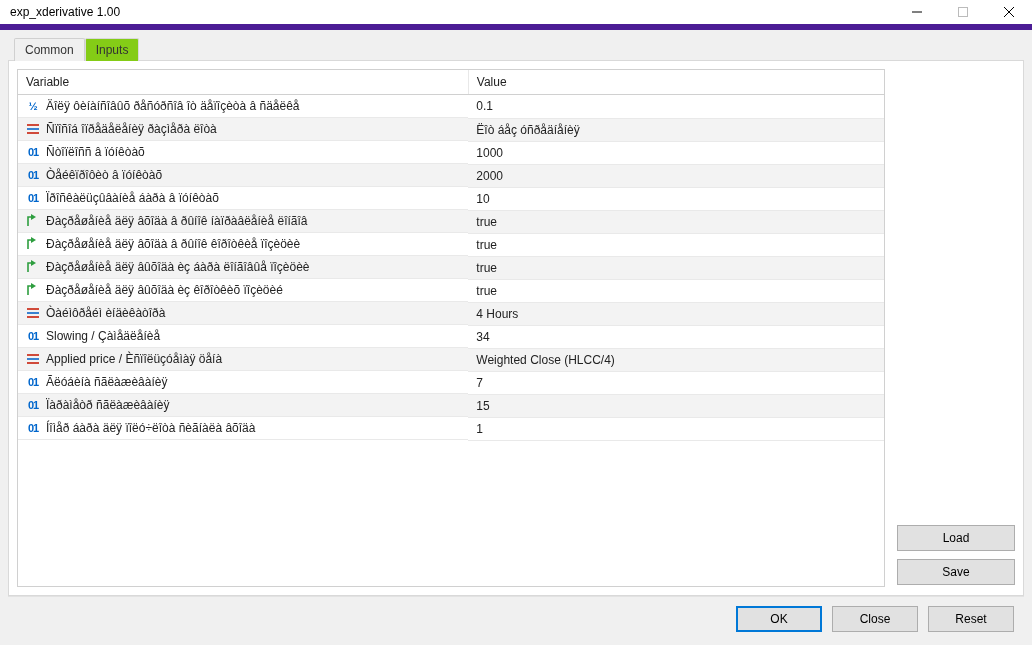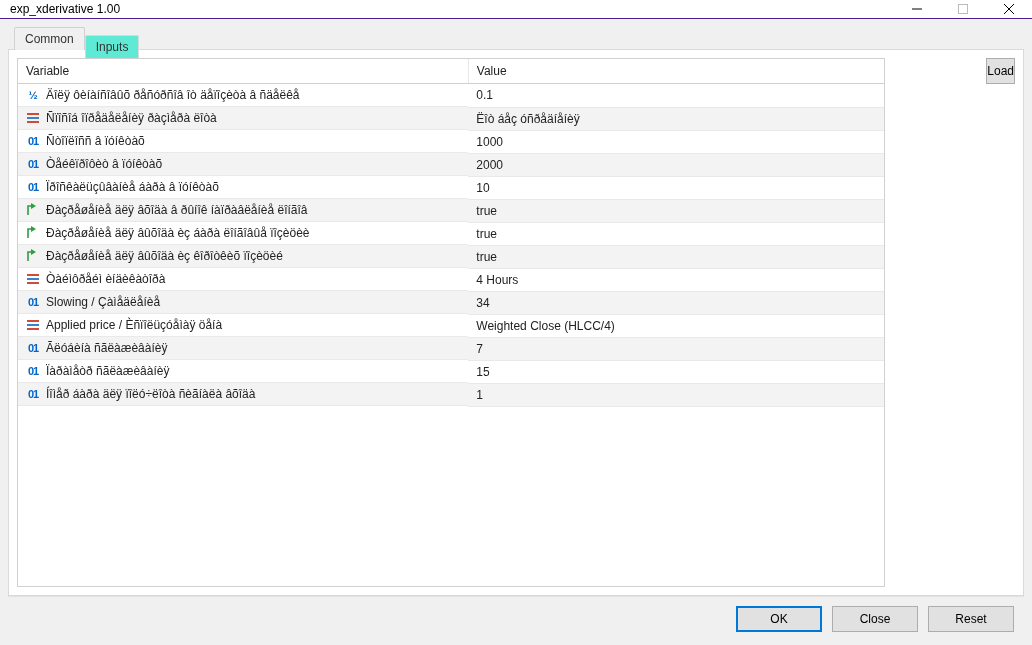--- a/index.html
+++ b/index.html
@@ -10,25 +10,25 @@
   body {
     margin: 0;
     background: #fff;
     width: 1032px;
     height: 645px;
     display: flex;
     flex-direction: column;
     overflow: hidden;
   }
   .titlebar {
-    height: 19px;
+    height: 30px;
     display: flex;
     align-items: center;
     padding-left: 10px;
-    border-bottom: 1px solid #4c1d95;
+    border-bottom: 6px solid #4c1d95;
   }
   .title {
     font-size: 12px;
     color: #000;
     flex: 1;
   }
   .winbtns {
     display: flex;
     height: 100%;
   }
@@ -61,23 +61,23 @@
     border-bottom: none;
     background: #f0f0f0;
     margin-right: 0;
     color: #333;
     border-top-left-radius: 2px;
     border-top-right-radius: 2px;
     position: relative;
     top: 1px;
   }
   .tab.active {
-    background: #5eead4;
+    background: #84cc16;
     border-color: #d9d9d9;
-    top: 9px;
+    top: 1px;
     z-index: 3;
   }
   .panel {
     flex: 1;
     background: #fff;
     border: 1px solid #d9d9d9;
     display: flex;
     padding: 8px;
     gap: 12px;
   }
@@ -120,20 +120,21 @@
     width: 14px;
     height: 14px;
     display: inline-flex;
     align-items: center;
     justify-content: center;
     flex: 0 0 14px;
   }
   .right-col {
     width: 118px;
     display: flex;
+    flex-direction: column;
     justify-content: flex-end;
     gap: 8px;
     padding-bottom: 2px;
   }
   .btn {
     height: 26px;
     background: #e1e1e1;
     border: 1px solid #adadad;
     display: flex;
     align-items: center;
@@ -260,20 +261,32 @@
               <td>true</td>
             </tr>
             <tr>
               <td class="varcell">
                 <span class="icon">
                   <svg width="14" height="14">
                     <path d="M2 12 L2 3 L7 3" fill="none" stroke="#2e9e3f" stroke-width="1.6"></path>
                     <path d="M5 0 L10 3 L5 6 Z" fill="#2e9e3f"></path>
                   </svg>
                 </span>
+                <span>Ðàçðåøåíèå äëÿ âõîäà â ðûíîê êîðîòêèå ïîçèöèè</span>
+              </td>
+              <td>true</td>
+            </tr>
+            <tr>
+              <td class="varcell">
+                <span class="icon">
+                  <svg width="14" height="14">
+                    <path d="M2 12 L2 3 L7 3" fill="none" stroke="#2e9e3f" stroke-width="1.6"></path>
+                    <path d="M5 0 L10 3 L5 6 Z" fill="#2e9e3f"></path>
+                  </svg>
+                </span>
                 <span>Ðàçðåøåíèå äëÿ âûõîäà èç áàðà ëîíãîâûå ïîçèöèè</span>
               </td>
               <td>true</td>
             </tr>
             <tr>
               <td class="varcell">
                 <span class="icon">
                   <svg width="14" height="14">
                     <path d="M2 12 L2 3 L7 3" fill="none" stroke="#2e9e3f" stroke-width="1.6"></path>
                     <path d="M5 0 L10 3 L5 6 Z" fill="#2e9e3f"></path>
@@ -335,20 +348,21 @@
                 <span class="icon" style="color:#0066cc;font-weight:bold;font-size:11px;letter-spacing:-1px;">01</span>
                 <span>Íîìåð áàðà äëÿ ïîëó÷ëîòà ñèãíàëà âõîäà</span>
               </td>
               <td>1</td>
             </tr>
           </tbody>
       </table>
     </div>
     <div class="right-col">
       <div class="btn">Load</div>
+      <div class="btn">Save</div>
     </div>
   </div>
   <div class="footer">
     <div class="btn primary">OK</div>
     <div class="btn">Close</div>
     <div class="btn">Reset</div>
   </div>
 </div>
 
 </body></html>

